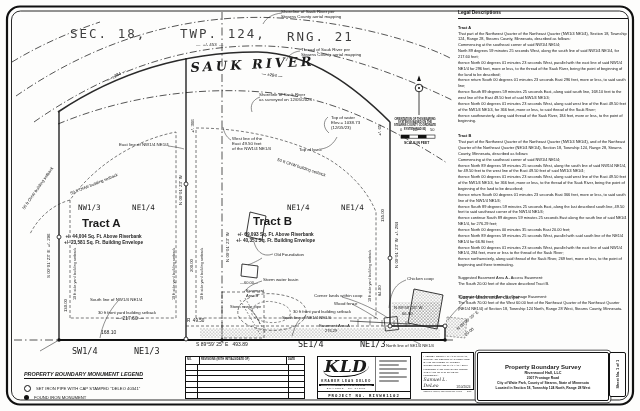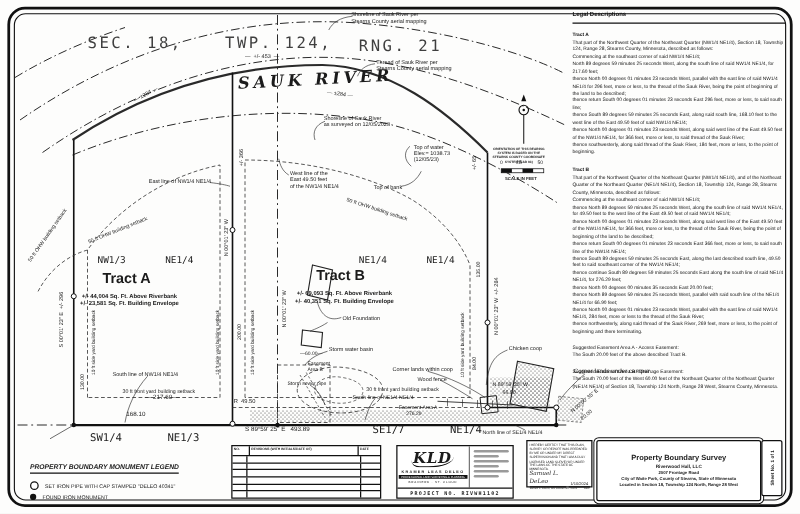--- a/index.html
+++ b/index.html
@@ -27,21 +27,21 @@
   .rev-row{display:flex;flex:1;border-top:.6px solid #111}
   .rev-row:first-child{border-top:none}
   .rev-c{border-left:.6px solid #111;flex:1}
   .rev-c:first-child{border-left:none;flex:0 0 11px}
   .rev-c.date{flex:0 0 15px}
   .rev-h{font-size:2.7px;font-weight:bold;padding:.5px 1px;overflow:hidden;white-space:nowrap}
   
   .firm{position:absolute;left:317px;top:356px;width:92px;height:41px;border:1px solid #111;background:#fff;display:flex;flex-direction:column}
   .firm-top{flex:1;display:flex}
   .firm-logo{flex:0 0 44px;border-right:.6px solid #777;display:flex;flex-direction:column;align-items:center;justify-content:center;padding:1px}
-  .kld{font-family:"DejaVu Serif",serif;font-weight:bold;font-style:italic;font-size:12px;line-height:1;letter-spacing:.5px;border-bottom:1.6px solid #111;border-radius:0 0 60% 20%/0 0 60% 40%;padding:0 2px 1px 1px}
+  .kld{font-family:"DejaVu Serif",serif;font-weight:bold;font-style:italic;font-size:17px;line-height:1;letter-spacing:.5px;border-bottom:1.6px solid #111;border-radius:0 0 60% 20%/0 0 60% 40%;padding:0 2px 1px 1px}
   .firm-name{font-size:3px;font-weight:bold;letter-spacing:1px;margin-top:1.5px;white-space:nowrap}
   .firm-tag{font-size:2.2px;background:#111;color:#fff;padding:.4px 2px;margin-top:1px;white-space:nowrap}
   .firm-off{font-size:2.4px;letter-spacing:.6px;margin-top:1px;white-space:nowrap}
   .firm-addr{flex:1;padding:3px 3px;display:flex;flex-direction:column;gap:2.4px}
   .gbar{height:1.6px;background:#9a9a9a;border-radius:1px}
   .gbar.short{width:70%}
   .firm-proj{border-top:1px solid #111;font-size:4px;font-weight:bold;letter-spacing:1px;text-align:center;padding:1.2px 0;font-family:"DejaVu Sans Mono",monospace;white-space:nowrap}
   
   .cert{position:absolute;left:421px;top:352px;width:48px;height:33px;border:.8px solid #111;background:#fff;padding:1.5px;font-size:2.5px;line-height:1.3;display:flex;flex-direction:column;justify-content:space-between}
   .cert-sig-row{display:flex;justify-content:space-between;align-items:flex-end;gap:2px}
@@ -223,21 +223,21 @@
       <span class="ml" style="left: 368px; top: 302px; font-size: 3.8px; transform: rotate(-90deg);">10 ft side yard building setback</span>
       <span class="ml" style="left: 98px; top: 311px; font-size: 4.2px;">30 ft front yard building setback</span>
       <span class="ml" style="left: 293px; top: 310px; font-size: 4.2px;">30 ft front yard building setback</span>
       <span class="ml" style="left: 90px; top: 297px; font-size: 4.4px;">South line of NW1/4 NE1/4</span>
       <span class="ml" style="left: 282px; top: 316px; font-size: 4.2px;">South line of NE1/4 NE1/4</span>
       <span class="ml" style="left: 116px; top: 316px; font-size: 5px;">— 217.60 —</span>
       <span class="ml" style="left: 101px; top: 330px; font-size: 5px;">168.10</span>
       <span class="ml" style="left: 187px; top: 318px; font-size: 4.6px;">R  49.50</span>
       <span class="ml" style="left: 196px; top: 342px; font-size: 5px;">S 89°59' 25" E   493.89</span>
       <span class="ml" style="left: 72px; top: 346px; font-size: 8.5px; font-family: &quot;DejaVu Sans Mono&quot;, monospace; word-spacing: 7px;">SW1/4   NE1/3</span>
-      <span class="ml" style="left: 298px; top: 339px; font-size: 8.5px; font-family: &quot;DejaVu Sans Mono&quot;, monospace; word-spacing: 7px;">SE1/7   NE1/4</span>
+      <span class="ml" style="left: 298px; top: 339px; font-size: 8.5px; font-family: &quot;DejaVu Sans Mono&quot;, monospace; word-spacing: 7px;">SE1/4   NE1/3</span>
       <span class="ml" style="left: 246px; top: 289px; font-size: 4px;">Easement
 Area B</span>
       <span class="ml" style="left: 240px; top: 281px; font-size: 4px;">—60.00—</span>
       <span class="ml" style="left: 230px; top: 305px; font-size: 4px;">Storm sewer pipe</span>
       <span class="ml" style="left: 319px; top: 324px; font-size: 4px;">Easement Area A</span>
       <span class="ml" style="left: 325px; top: 329px; font-size: 4px;">276.29</span>
       <span class="ml" style="left: 314px; top: 293px; font-size: 4.4px;">Corner lands within coop</span>
       <span class="ml" style="left: 334px; top: 301px; font-size: 4.4px;">Wood fence</span>
       <span class="ml" style="left: 407px; top: 276px; font-size: 4.4px;">Chicken coop</span>
       <span class="ml" style="left: 394px; top: 306px; font-size: 4.2px;">N 89°59' 25" W</span>

